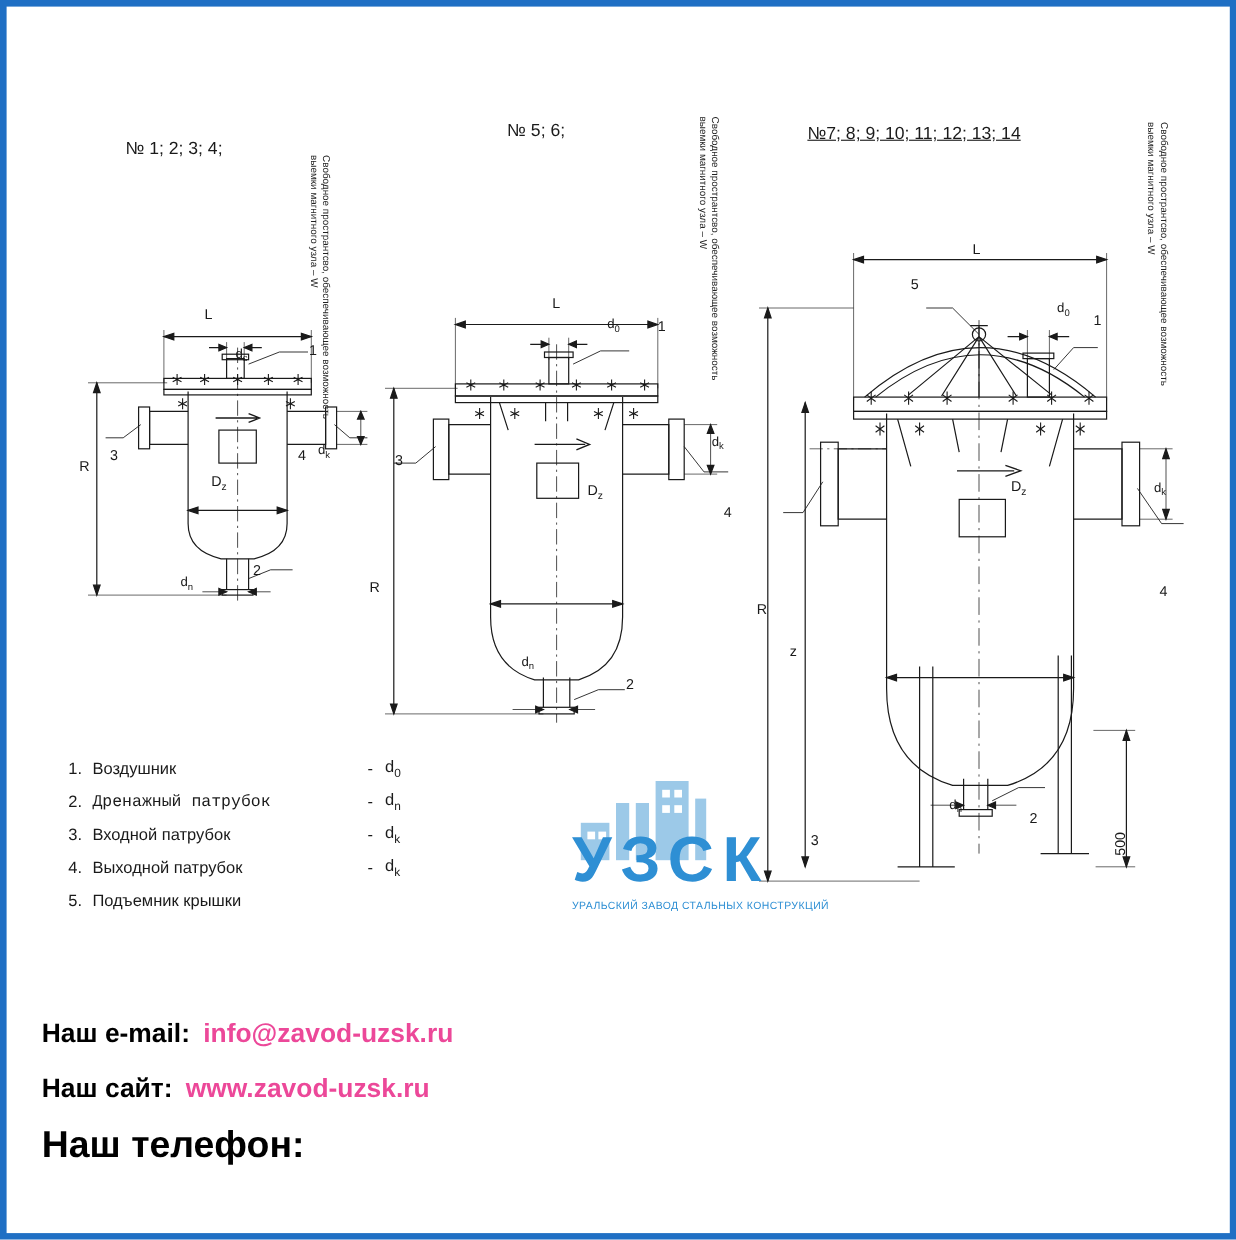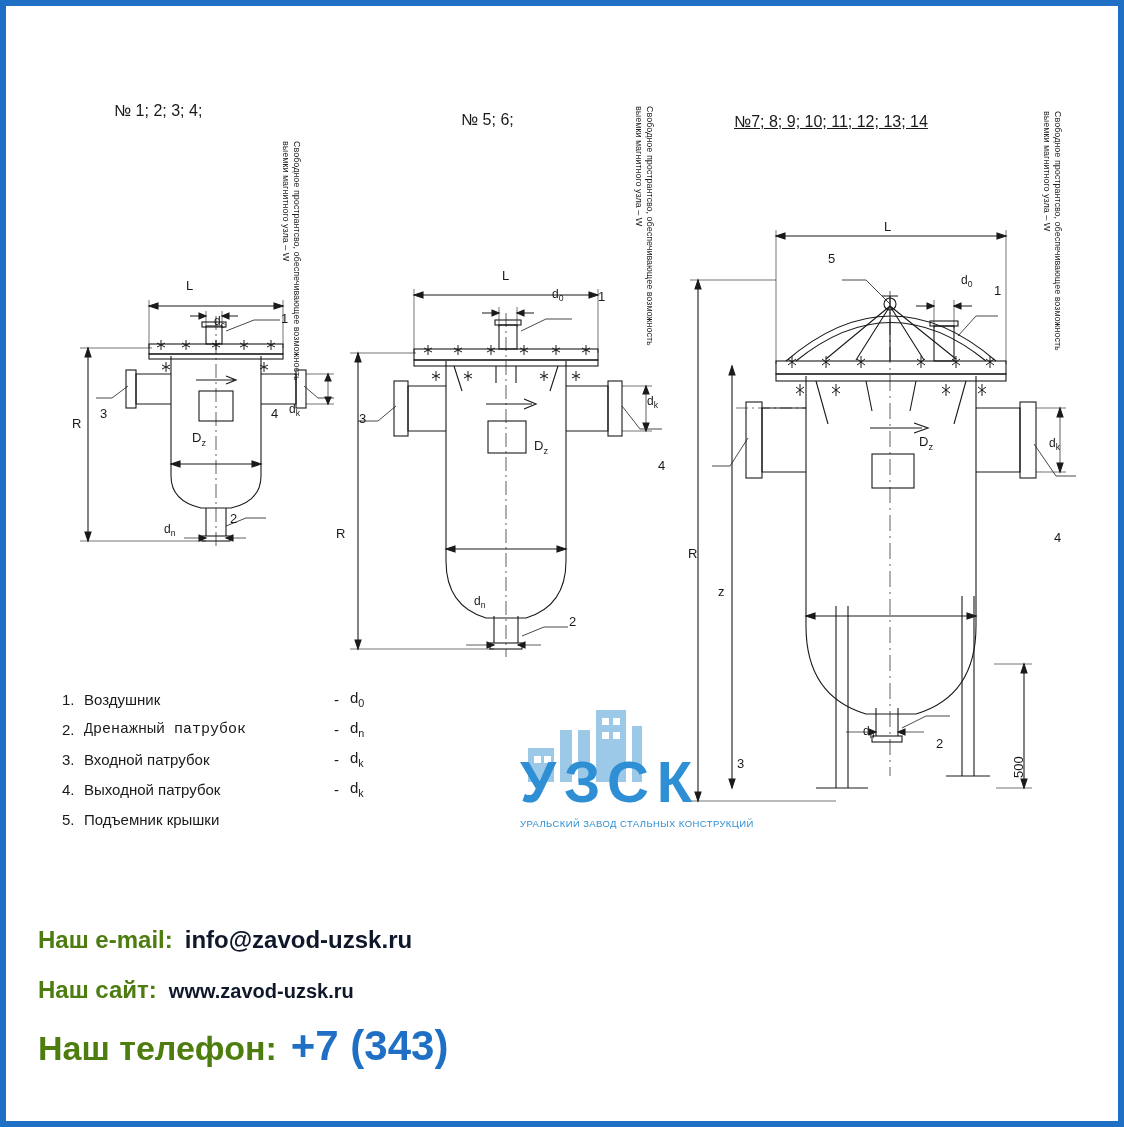--- a/index.html
+++ b/index.html
@@ -48,26 +48,26 @@
   }
   .legend-dash {
     font-size: 15px;
     color: #1a1a1a;
     white-space: nowrap;
   }
   sub { font-size: 72%; }
   
   .contact-label {
     font-weight: bold;
-    color: #4d7c0f;
+    color: #000000;
     white-space: nowrap;
   }
   .contact-value {
     font-weight: bold;
-    color: #0f172a;
+    color: #ec4899;
     white-space: nowrap;
   }
   .phone-prefix {
     font-weight: bold;
     color: #1f6fc4;
     font-size: 42px;
     white-space: nowrap;
   }
   .phone-main {
     font-weight: bold;
@@ -89,21 +89,21 @@
     letter-spacing: 0.4px;
     white-space: nowrap;
   }
   svg { display: block; }
 </style>
 </head>
 <body>
 
 <div id="page">
 
-  <div class="abs ttl" style="left:108px; top:96px;">№ 1; 2; 3; 4;</div>
+  <div class="abs ttl" style="left:108px; top:121px;">№ 1; 2; 3; 4;</div>
 
   <div class="abs" style="left:0; top:0;">
     <svg width="330" height="600" viewBox="0 0 330 600" style="position:absolute; left:60px; top:280px;">
       <g stroke="#1a1a1a" fill="none" stroke-width="1.1">
 
         <path d="M105 70 L105 190 Q105 215 135 222 L165 222 Q195 215 195 190 L195 70"></path>
 
         <rect x="83" y="58" width="134" height="10"></rect>
         <rect x="83" y="68" width="134" height="5"></rect>
 
@@ -456,21 +456,20 @@
     <div class="abs logo-sub" style="left:14px; top:122px;">УРАЛЬСКИЙ ЗАВОД СТАЛЬНЫХ КОНСТРУКЦИЙ</div>
   </div>
 
   <div class="abs" style="left:32px; top:920px; right:0;">
     <div style="display:flex; align-items:baseline; gap:12px;">
       <span class="contact-label" style="font-size:24px;">Наш e-mail:</span>
       <span class="contact-value" style="font-size:24px;">info@zavod-uzsk.ru</span>
     </div>
     <div style="display:flex; align-items:baseline; gap:12px; margin-top:22px;">
       <span class="contact-label" style="font-size:24px;">Наш сайт:</span>
-      <span class="contact-value" style="font-size:20px;">www.zavod-uzsk.ru</span>
+      <span class="contact-value" style="font-size:24px;">www.zavod-uzsk.ru</span>
     </div>
     <div style="display:flex; align-items:baseline; gap:14px; margin-top:18px;">
       <span class="contact-label" style="font-size:34px;">Наш телефон:</span>
-      <span class="phone-prefix">+7 (343)</span>
     </div>
   </div>
 
 </div>
 
 </body></html>

